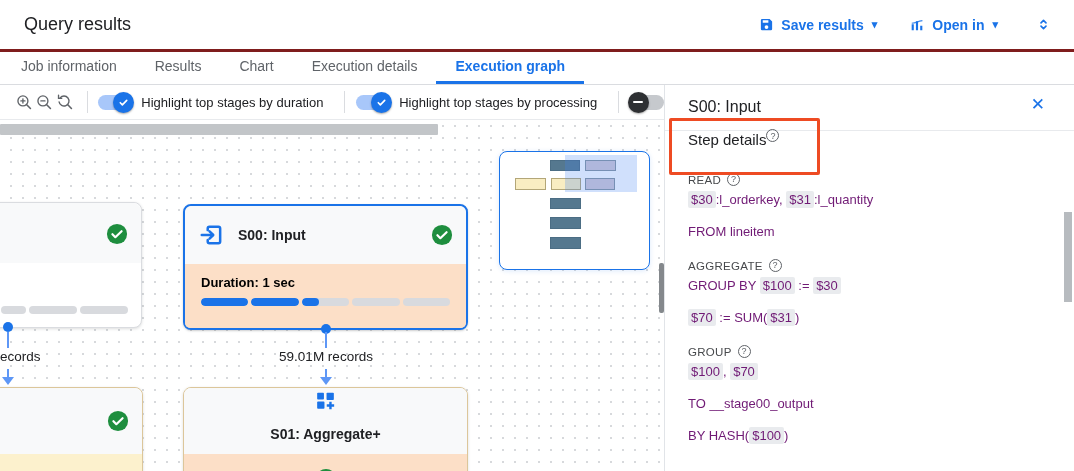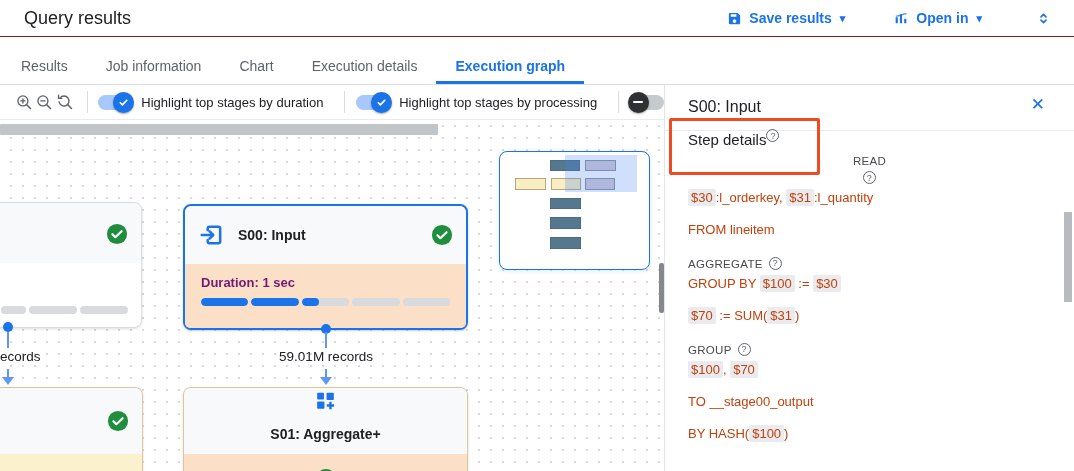--- a/index.html
+++ b/index.html
@@ -1,24 +1,24 @@
 <!DOCTYPE html>
 <html><head>
 <meta charset="utf-8">
 <style>
   * { margin:0; padding:0; box-sizing:border-box; }
   html,body { width:1074px; height:471px; overflow:hidden; }
   body { font-family:"Liberation Sans", sans-serif; background:#fff; color:#202124; }
   .app { position:relative; width:1074px; height:471px; background:#fff; overflow:hidden; }
 
   
-  .top-header { position:absolute; top:0; left:0; width:1074px; height:37px;
-    border-bottom:1px solid #7f1d1d; display:flex; align-items:center; background:#fff; z-index:20; }
+  .top-header { position:absolute; top:0; left:0; width:1074px; height:52px;
+    border-bottom:3px solid #7f1d1d; display:flex; align-items:center; background:#fff; z-index:20; }
   .page-title { font-size:18px; color:#202124; margin-left:24px; font-weight:400; }
-  .header-actions { margin-left:auto; margin-right:18px; display:flex; align-items:center; gap:48px;text-align:center; }
+  .header-actions { margin-left:auto; margin-right:18px; display:flex; align-items:center; gap:32px;text-align:center; }
   .action-btn { display:flex; align-items:center; gap:7px; color:#1a73e8; font-size:14px; font-weight:700; cursor:pointer; }
   .caret { font-size:11px; line-height:1; margin-left:1px; }
 
   
   .tab-bar { position:absolute; top:48px; left:0; width:1074px; height:37px;
     border-bottom:1px solid #dadce0; display:flex; align-items:stretch; padding-left:2px; background:#fff; z-index:19; }
   .tab { padding:0 19px; display:flex; align-items:center; font-size:14px; color:#5f6368; font-weight:400; cursor:pointer; white-space:nowrap; }
   .tab.active { color:#1a73e8; font-weight:700; box-shadow:inset 0 -3px 0 #1a73e8; }
 
   
@@ -57,21 +57,21 @@
   #card-left-bottom .card-head { height:66px; }
   #card-left-bottom .yellow-sec { height:42px; background:#fcf1cd; border-radius:0 0 7px 7px; }
 
   #node-s00 { left:183px; top:84px; width:285px; height:126px; border:2px solid #1a73e8; border-radius:8px;
     background:#f8f9fa; box-shadow:0 1px 2px rgba(60,64,67,.25); position:absolute; }
   .node-head { height:58px; display:flex; align-items:center; padding:0 13px; gap:13px;
     background:#f8f9fa; border-radius:7px 7px 0 0; }
   .node-title { font-size:14px; font-weight:700; color:#202124; }
   .spacer { flex:1; }
   .duration-sec { background:#fcdfc7; border-radius:0 0 5px 5px; padding:11px 16px 0; height:64px; }
-  .duration-label { font-size:13px; font-weight:700; color:#701a75; }
+  .duration-label { font-size:13px; font-weight:700; color:#000000; }
   .progress { margin-top:8px; height:8px; display:flex; gap:3px; }
   .pseg { flex:1; background:#d8dade; border-radius:4px; overflow:hidden; }
   .pfill { height:100%; background:#1a73e8; border-radius:4px; }
   .node-dot { position:absolute; left:50%; bottom:-6px; transform:translateX(-50%);
     width:10px; height:10px; border-radius:50%; background:#1a73e8; }
 
   #node-s01 { left:183px; top:267px; width:285px; height:112px; border:1px solid #dcc69a; border-radius:8px;
     background:#fff; box-shadow:0 1px 3px rgba(60,64,67,.18); position:absolute; }
   #node-s01 .node-head { height:66px;flex-direction:column; }
   #node-s01 .duration-sec { height:46px; padding-top:14px; border-radius:0 0 7px 7px; }
@@ -95,22 +95,22 @@
   .panel { position:absolute; left:664px; top:84px; width:410px; height:387px; background:#fff;
     border-left:1px solid #e1e4e8; z-index:10; }
   .panel-header { position:relative; height:47px; border-bottom:1px solid #e8eaed; display:flex; align-items:center; }
   .panel-title { font-size:16px; color:#202124; margin-left:23px; }
   .panel-close { position:absolute; right:29px; top:12px; font-size:17px; color:#1a73e8; cursor:pointer; line-height:1; }
   .panel-body { padding:0 23px; position:relative; }
   .step-details { margin-top:0; font-size:15px; color:#202124; display:flex; align-items:flex-start; }
   .help { display:inline-flex; width:13px; height:13px; border:1.2px solid #5f6368; border-radius:50%;
     color:#5f6368; font-size:9px; align-items:center; justify-content:center; flex:none; margin-top:-2px; cursor:pointer; }
   .plabel { margin-top:20px; font-size:11.5px; color:#47494c; letter-spacing:.3px; display:flex; align-items:center; gap:6px; }
-  .plabel:first-of-type { margin-top:7px;flex-direction:column; }
-  .pline { margin-top:16px; font-size:13px; color:#c2410c; line-height:16px; }
+  .plabel:first-of-type { margin-top:26px; }
+  .pline { margin-top:16px; font-size:13px; color:#701a75; line-height:16px; }
   .plabel + .pline { margin-top:6px; }
   .hl { background:#e9ebee; padding:1px 3px; border-radius:2px; }
   .annotation-box { position:absolute; left:4px; top:34px; width:151px; height:57px;
     border:3px solid #ee4b23; border-radius:2px; z-index:6; pointer-events:none; }
   .panel-scroll { position:absolute; right:2px; top:128px; width:8px; height:90px; background:#b7bbbf; }
 </style>
 </head>
 <body>
 
 <div class="app">
@@ -140,22 +140,22 @@
       <div class="icon-btn">
         <svg width="15" height="15" viewBox="0 0 24 24" fill="none" stroke="#1a73e8" stroke-width="2.6" stroke-linecap="round" stroke-linejoin="round">
             <path d="M8 9.5 12 5.5 16 9.5"></path>
             <path d="M8 14.5 12 18.5 16 14.5"></path>
           </svg>
       </div>
     </div>
   </div>
 
   <div class="tab-bar">
+    <div class="tab">Job information</div>
     <div class="tab">Results</div>
-    <div class="tab">Job information</div>
     <div class="tab">Chart</div>
     <div class="tab">Execution details</div>
     <div class="tab active">Execution graph</div>
   </div>
 
   <div class="toolbar">
     <div class="icon-btn">
       <svg width="19" height="19" viewBox="0 0 24 24" fill="none" stroke="#5f6368" stroke-width="1.7" stroke-linecap="round">
           <circle cx="10" cy="10" r="6.3"></circle>
           <line x1="14.8" y1="14.8" x2="19.5" y2="19.5" stroke-width="2"></line>

